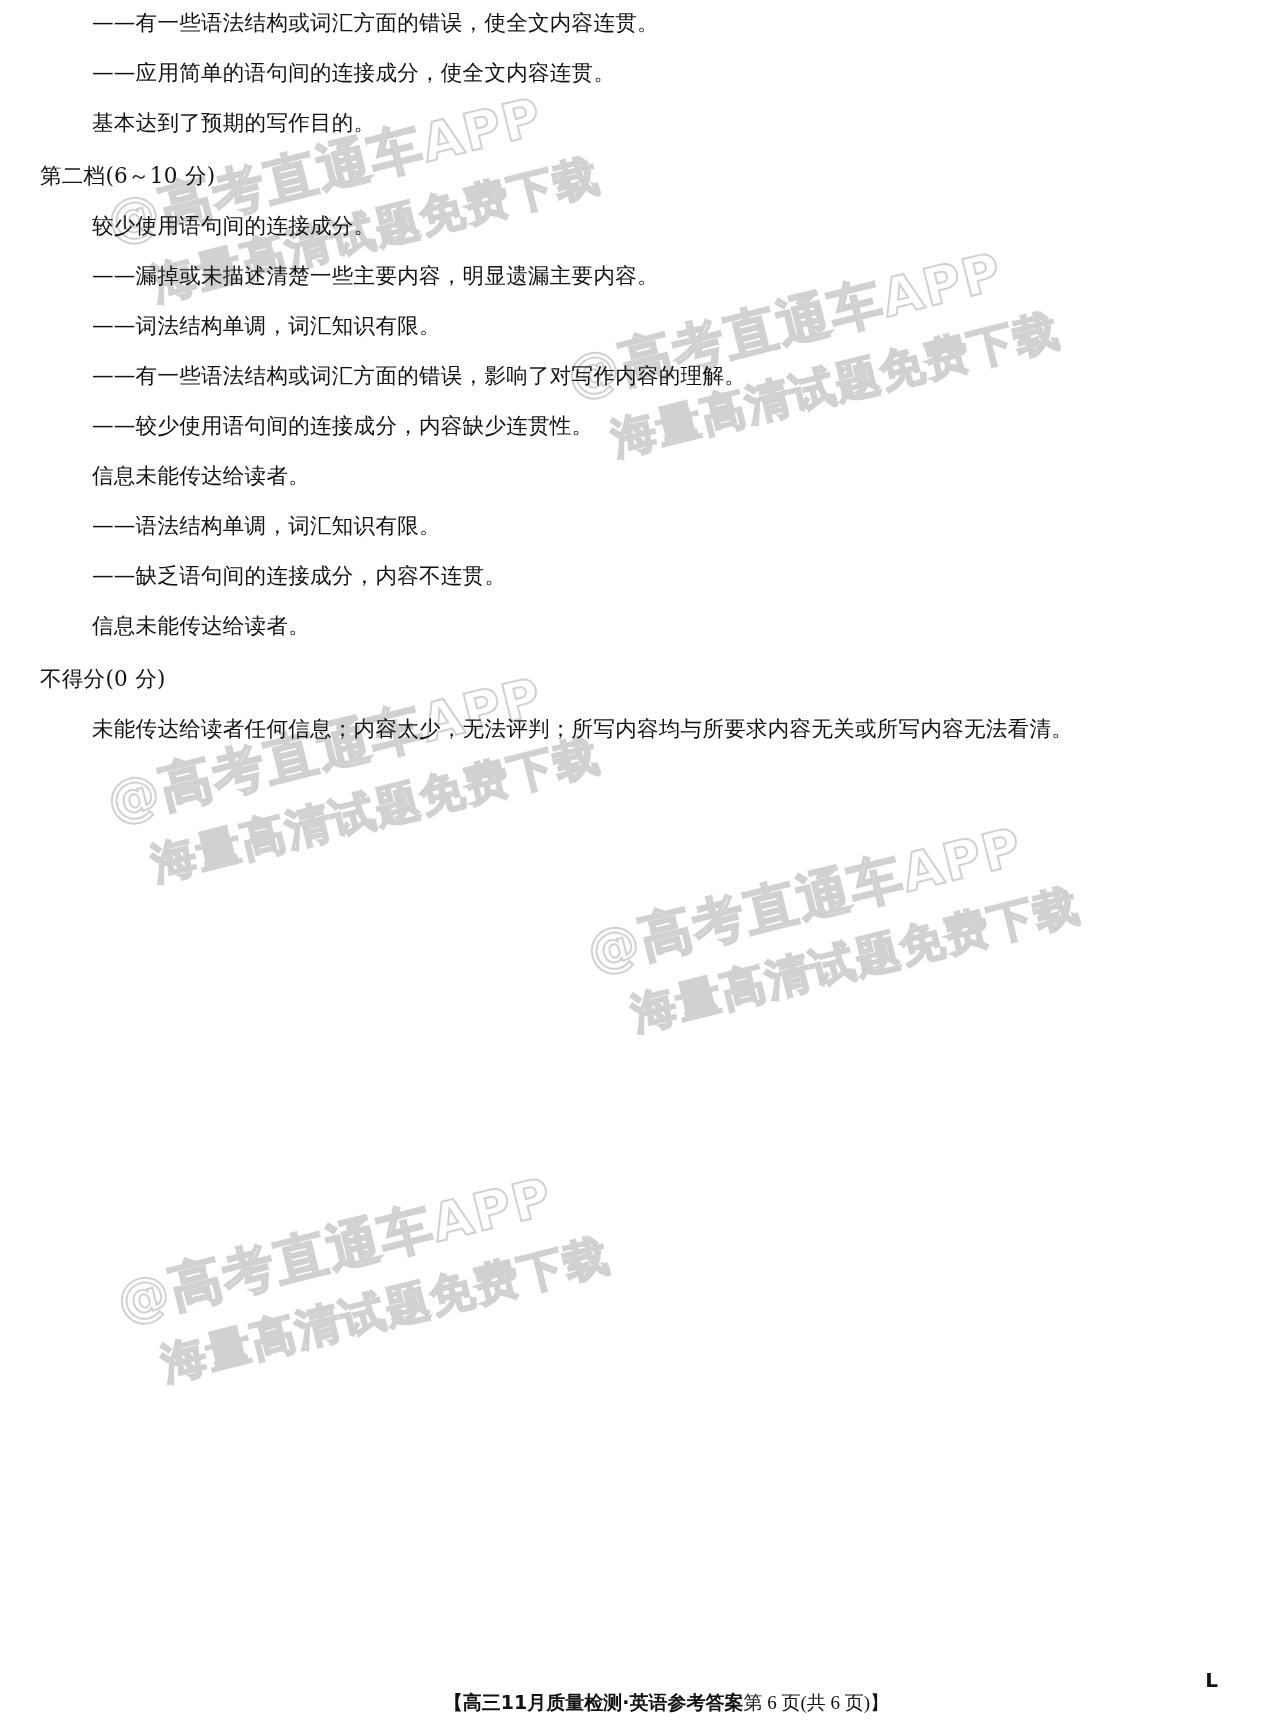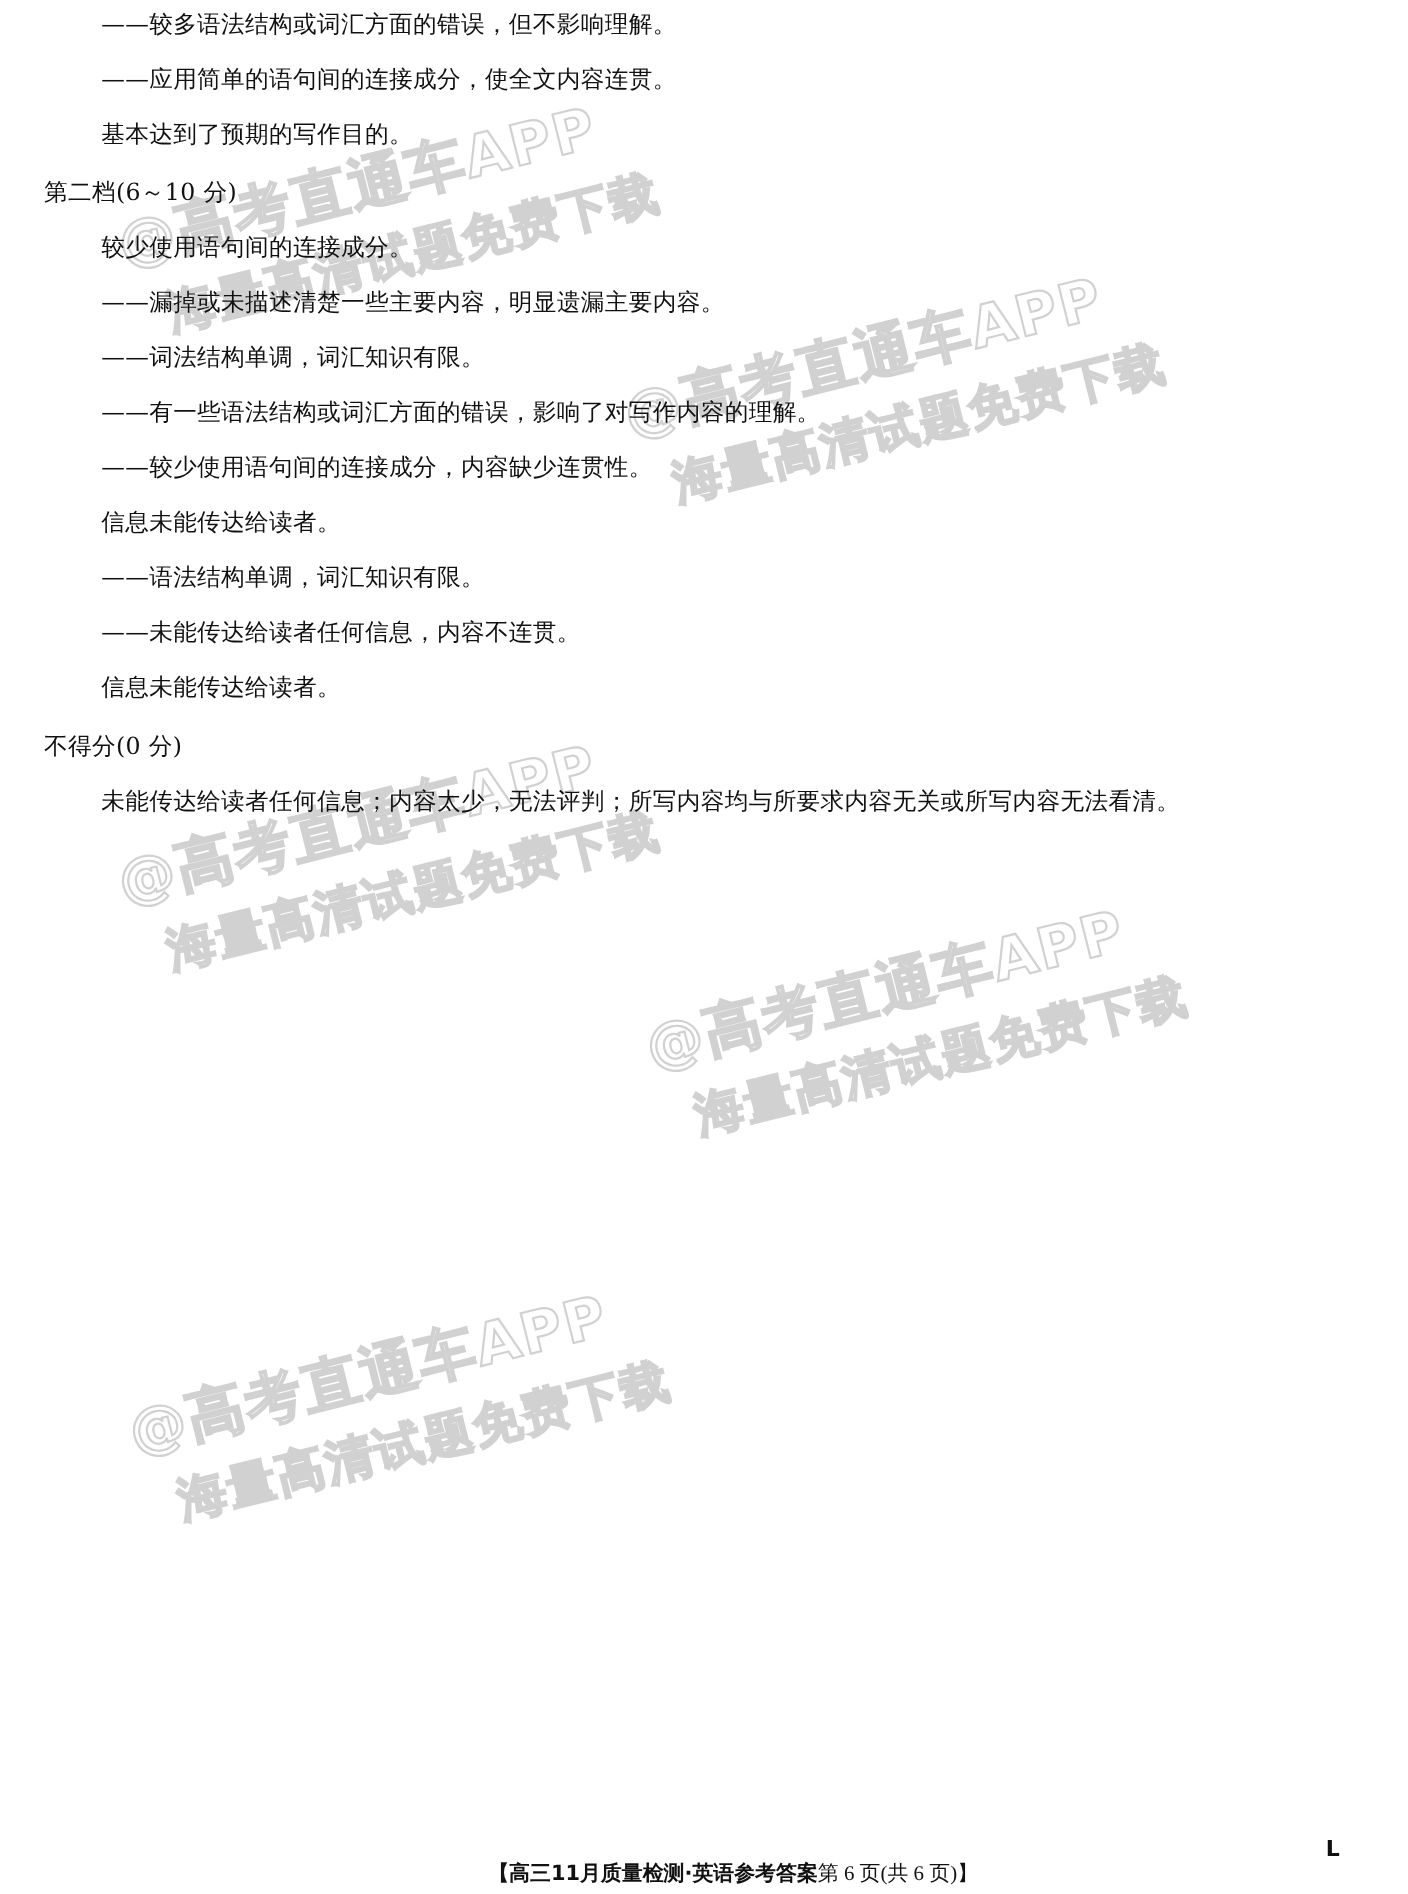--- a/index.html
+++ b/index.html
@@ -132,32 +132,32 @@
       <span class="l1">@高考直通车APP</span>
       <span class="l2">海量高清试题免费下载</span>
     </div>
     <div class="wm" style="left:110px; top:1270px; transform: rotate(-14deg);">
       <span class="l1">@高考直通车APP</span>
       <span class="l2">海量高清试题免费下载</span>
     </div>
   </div>
 
   <div class="content">
-    <p class="line indent">——较多语法结构或词汇方面的错误，但不影响理解。</p>
+    <p class="line indent">——有一些语法结构或词汇方面的错误，使全文内容连贯。</p>
     <p class="line indent">——应用简单的语句间的连接成分，使全文内容连贯。</p>
     <p class="line indent gap-after">基本达到了预期的写作目的。</p>
     <p class="line flush">第二档(6～10 分)</p>
     <p class="line indent">较少使用语句间的连接成分。</p>
     <p class="line indent">——漏掉或未描述清楚一些主要内容，明显遗漏主要内容。</p>
     <p class="line indent">——词法结构单调，词汇知识有限。</p>
     <p class="line indent">——有一些语法结构或词汇方面的错误，影响了对写作内容的理解。</p>
     <p class="line indent">——较少使用语句间的连接成分，内容缺少连贯性。</p>
     <p class="line indent">信息未能传达给读者。</p>
     <p class="line indent">——语法结构单调，词汇知识有限。</p>
-    <p class="line indent">——未能传达给读者任何信息，内容不连贯。</p>
+    <p class="line indent">——缺乏语句间的连接成分，内容不连贯。</p>
     <p class="line indent gap-after">信息未能传达给读者。</p>
     <p class="line flush">不得分(0 分)</p>
     <p class="line indent">未能传达给读者任何信息；内容太少，无法评判；所写内容均与所要求内容无关或所写内容无法看清。</p>
   </div>
 
   <div class="footer">
     <div class="footer-inner">
       <div class="footer-center">
         <span>【高三11月质量检测·英语参考答案</span><span class="pg">第 6 页(共 6 页)】</span>
       </div>

